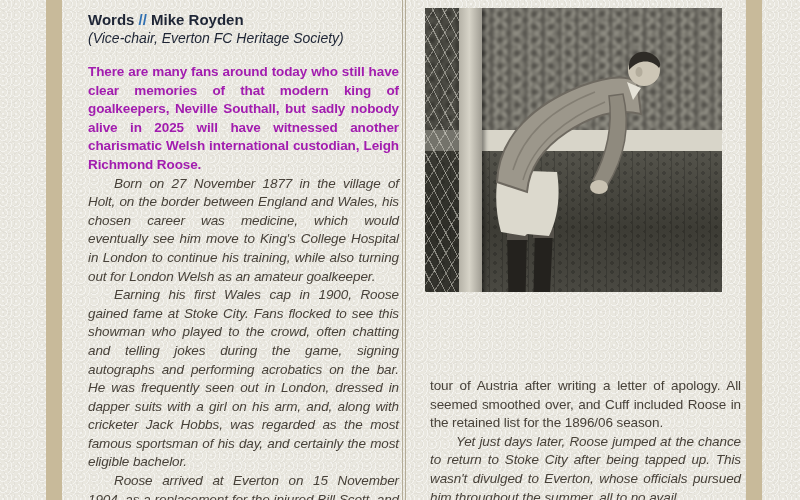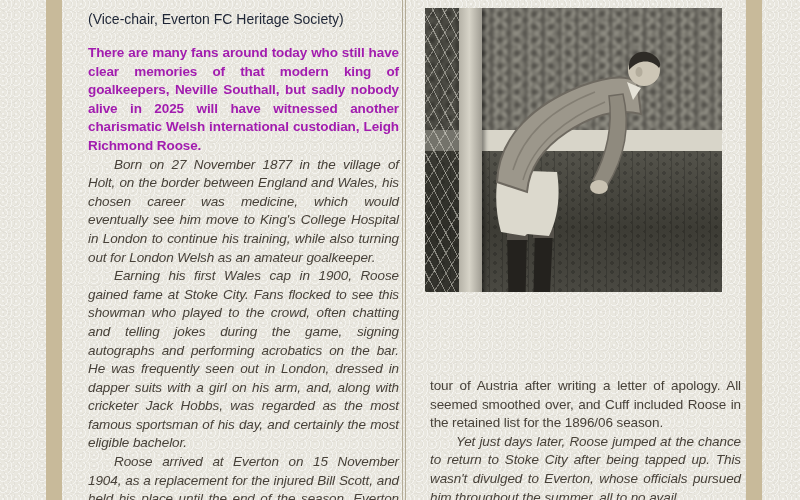--- a/index.html
+++ b/index.html
@@ -25,21 +25,21 @@
 
   .col {
     color:#474139; font-size:13.5px; line-height:18.6px;
     text-align:justify; letter-spacing:-0.1px;
   }
   .col-left  { position:absolute; left:88px;  top:10px;  width:311px; }
   .col-right { position:absolute; left:430px; top:377px; width:311px; }
 
   .byline { font-size:15px; font-weight:bold; color:#1e2535; text-align:left; line-height:19px; letter-spacing:0; }
   .byline .slashes { color:#2f6fb1; }
-  .byline-role { font-size:14px; color:#1e2535; text-align:left; line-height:19px; letter-spacing:0; }
+  .byline-role { font-size:14px; color:#1e2535; text-align:left; line-height:19px; letter-spacing:0;font-style:italic; }
 
   .intro { margin-top:15px; font-weight:bold; color:#a21caf; }
   p.body-para { text-indent:26px;font-style:italic; }
 
   
   .photo {
     position:absolute; left:425px; top:8px; width:297px; height:284px;
     overflow:hidden; background:#6f6e67;
   }
   .crowd {
@@ -86,20 +86,25 @@
   }
 </style>
 </head>
 <body>
 
 <div class="stripe stripe-left"></div>
 <div class="stripe stripe-right"></div>
 <div class="divider"></div>
 
 <div class="col col-left">
+  <div class="byline">
+    <span>Words</span>
+    <span class="slashes">//</span>
+    <span>Mike Royden</span>
+  </div>
   <div class="byline-role">(Vice-chair, Everton FC Heritage Society)</div>
 
   <p class="intro">There are many fans around today who still have clear memories of that modern king of goalkeepers, Neville Southall, but sadly nobody alive in 2025 will have witnessed another charismatic Welsh international custodian, Leigh Richmond Roose.</p>
   <p class="body-para">Born on 27 November 1877 in the village of Holt, on the border between England and Wales, his chosen career was medicine, which would eventually see him move to King's College Hospital in London to continue his training, while also turning out for London Welsh as an amateur goalkeeper.</p>
   <p class="body-para">Earning his first Wales cap in 1900, Roose gained fame at Stoke City. Fans flocked to see this showman who played to the crowd, often chatting and telling jokes during the game, signing autographs and performing acrobatics on the bar. He was frequently seen out in London, dressed in dapper suits with a girl on his arm, and, along with cricketer Jack Hobbs, was regarded as the most famous sportsman of his day, and certainly the most eligible bachelor.</p>
   <p class="body-para">Roose arrived at Everton on 15 November 1904, as a replacement for the injured Bill Scott, and held his place until the end of the season. Everton were potentially heading for a League and FA Cup double, but by April their charge was derailed. Knocked out of the Cup by Aston Villa in a semi-final replay, the Blues'</p>
 </div>
 
 <div class="photo">
   <div class="crowd"></div>

